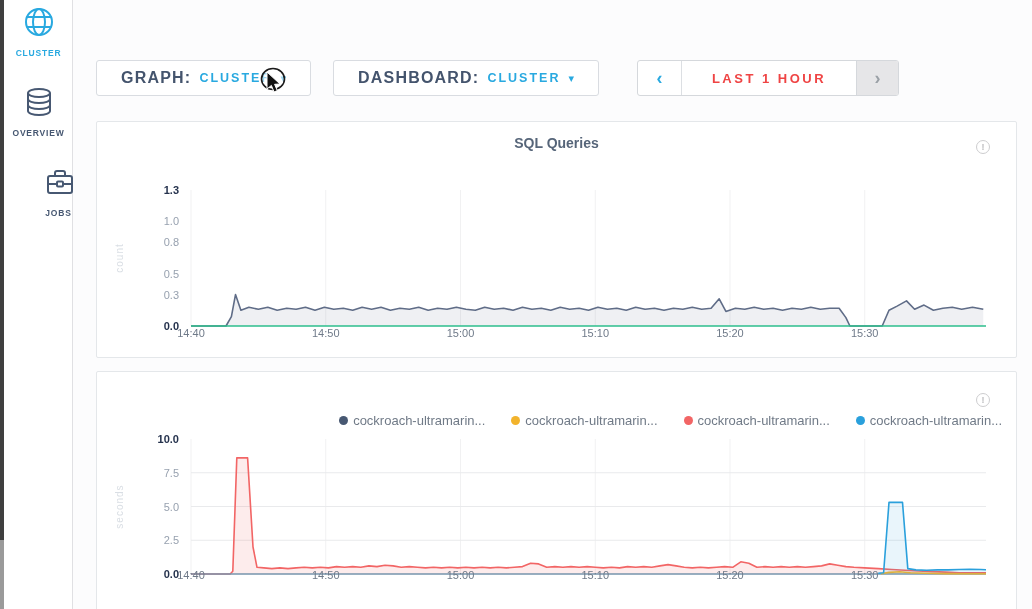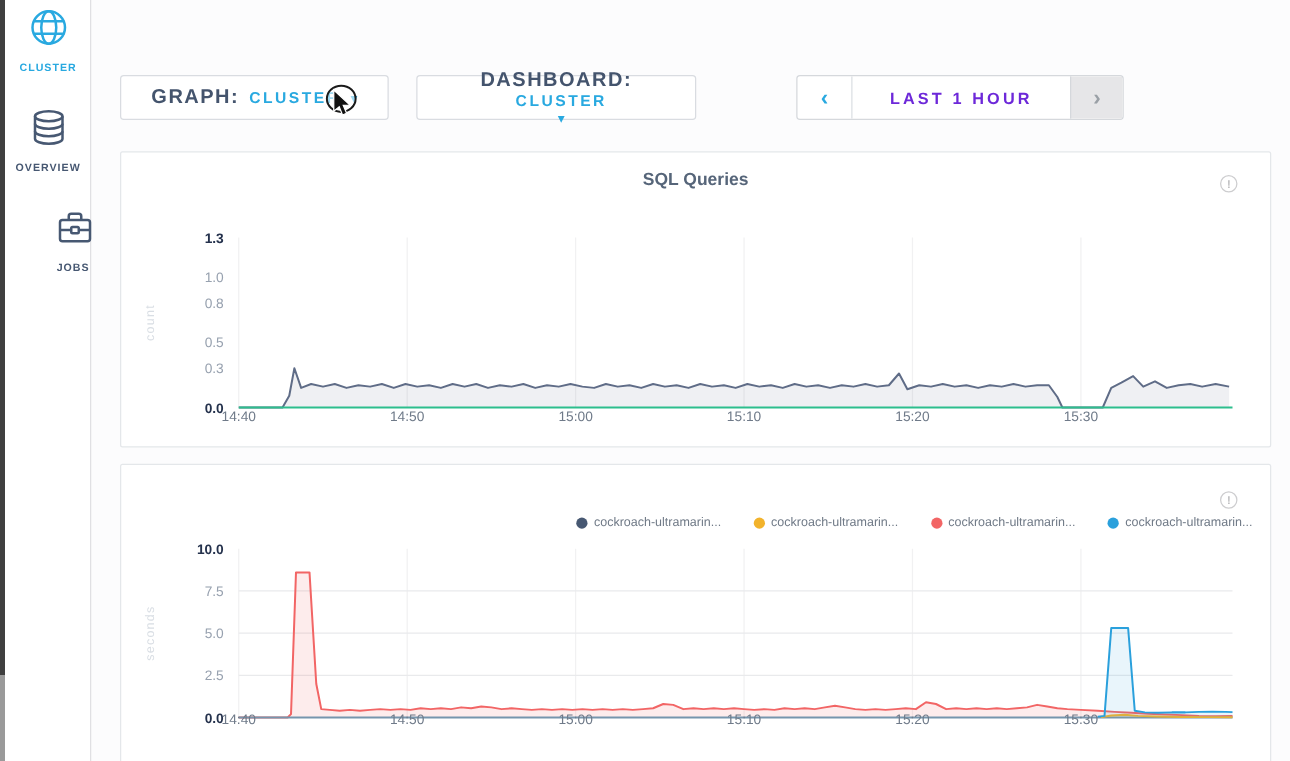--- a/index.html
+++ b/index.html
@@ -25,35 +25,35 @@
   .dd .dd-label { font-size:16px; font-weight:bold; letter-spacing:1.2px; color:#44546d; }
   .dd .dd-value { font-size:12.5px; font-weight:bold; letter-spacing:2px; color:#29a9e0; margin-left:8px; }
   .dd .caret { font-size:11px; color:#29a9e0; margin-left:8px; }
 
   .timenav { position:absolute; left:637px; top:60px; height:36px; width:262px;
     border:1px solid #d5d8dc; border-radius:3px; background:#fff; display:flex; overflow:hidden; }
   .tn-btn { width:44px; display:flex; align-items:center; justify-content:center;
     font-size:18px; font-weight:bold; cursor:pointer; }
   .tn-prev { color:#29a9e0; border-right:1px solid #dcdfe3; }
   .tn-label { flex:1; display:flex; align-items:center; justify-content:center;
-    font-size:13px; font-weight:bold; letter-spacing:2.5px; color:#6d28d9; }
+    font-size:13px; font-weight:bold; letter-spacing:2.5px; color:#ef4444; }
   .tn-next { width:42px; color:#9aa0a6; background:#e6e6e8; border-left:1px solid #d5d8dc; }
 
   .panel { position:absolute; left:96px; width:921px; background:#fff;
     border:1px solid #e4e7ea; border-radius:2px; }
   .panel-title { position:absolute; width:100%; text-align:center; font-size:14px;
     font-weight:bold; color:#566579; }
   .info-icon { position:absolute; left:879px; width:14px; height:14px; border:1px solid #cdcdcf;
     border-radius:50%; color:#bdbdbf; font-size:9px; line-height:12px; text-align:center;
     font-weight:bold; cursor:pointer; }
   .legend { position:absolute; top:41px; left:0; width:905px; display:flex;
     justify-content:flex-end; gap:26px; }
   .legend-item { display:flex; align-items:center; gap:5px; cursor:pointer; }
   .legend-dot { width:9px; height:9px; border-radius:50%; }
-  .legend-text { font-size:10px; color:#707a87; }
+  .legend-text { font-size:13px; color:#707a87; }
 
   svg.chart { position:absolute; left:0; top:0; }
   svg.chart text { font-family:"Liberation Sans", sans-serif; }
   .ytick { font-size:11px; fill:#97a1af; }
   .ytick.dark { font-size:11px; fill:#25324d; font-weight:bold; }
   .xtick { font-size:11px; fill:#6f7a89; }
   .unitlabel { font-size:10px; fill:#d9dee4; letter-spacing:1px; }
 
   .cursor-wrap { position:absolute; left:258px; top:65px; width:34px; height:32px; pointer-events:none; }
 </style>
@@ -101,21 +101,21 @@
     </div>
   </nav>
 
 
   <div class="dd" style="left:96px; width:215px;">
     <span class="dd-label">GRAPH:</span>
     <span class="dd-value">CLUSTER</span>
     <span class="caret">▾</span>
   </div>
 
-  <div class="dd" style="left:333px; width:224px;flex-direction:column;">
+  <div class="dd" style="left:333px; width:266px;">
     <span class="dd-label">DASHBOARD:</span>
     <span class="dd-value">CLUSTER</span>
     <span class="caret">▾</span>
   </div>
 
   <div class="timenav">
     <div class="tn-btn tn-prev">‹</div>
     <div class="tn-label">LAST 1 HOUR</div>
     <div class="tn-btn tn-next">›</div>
   </div>

